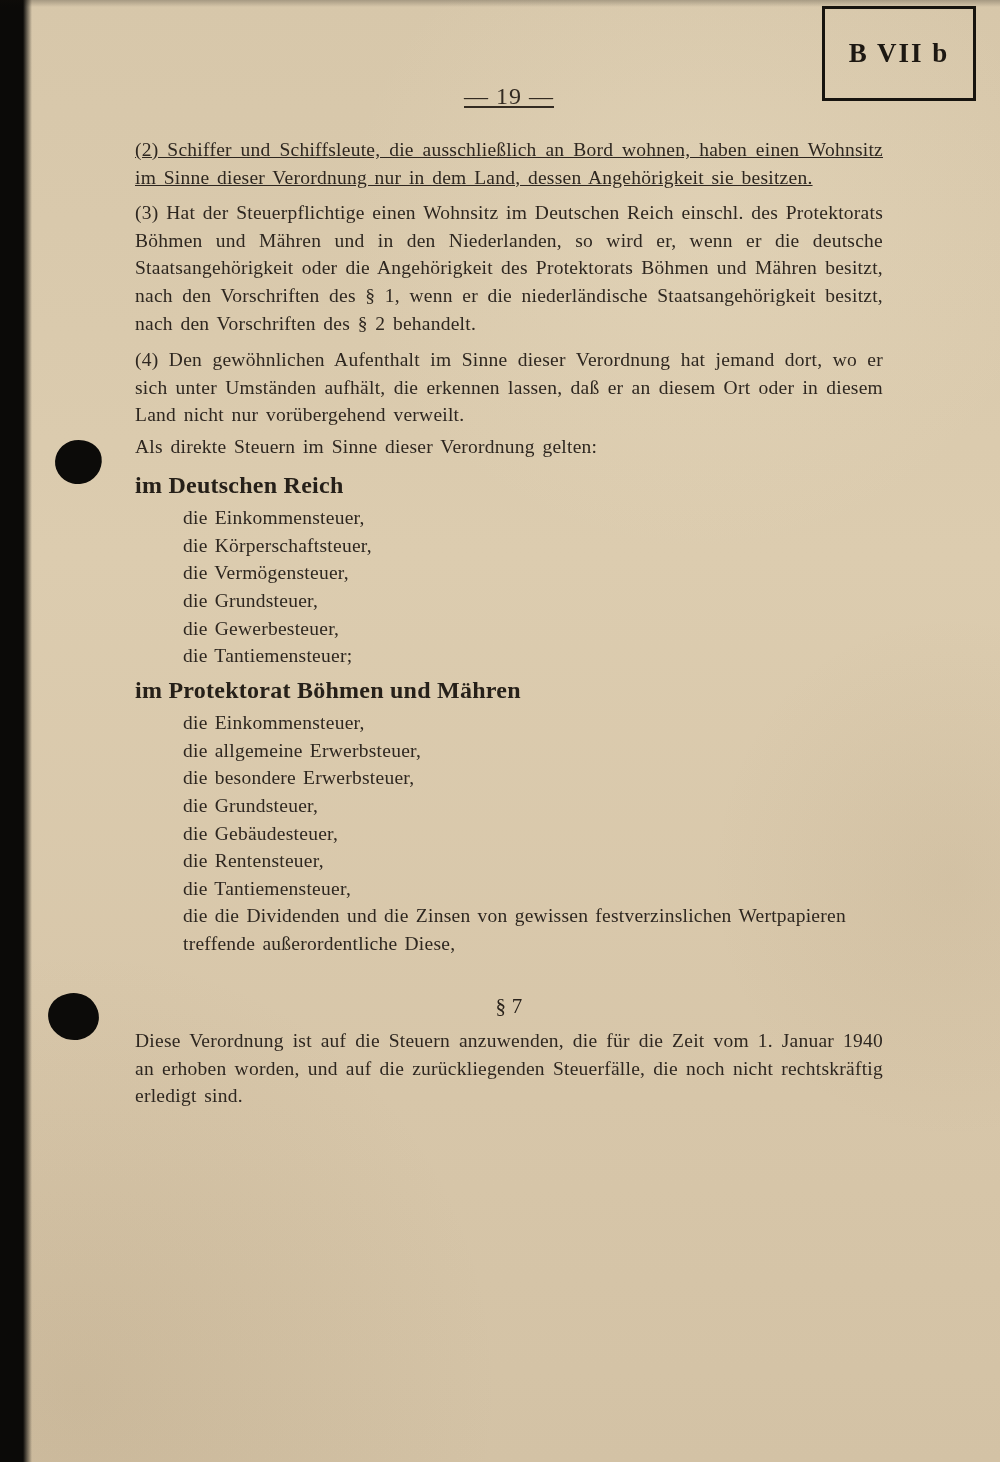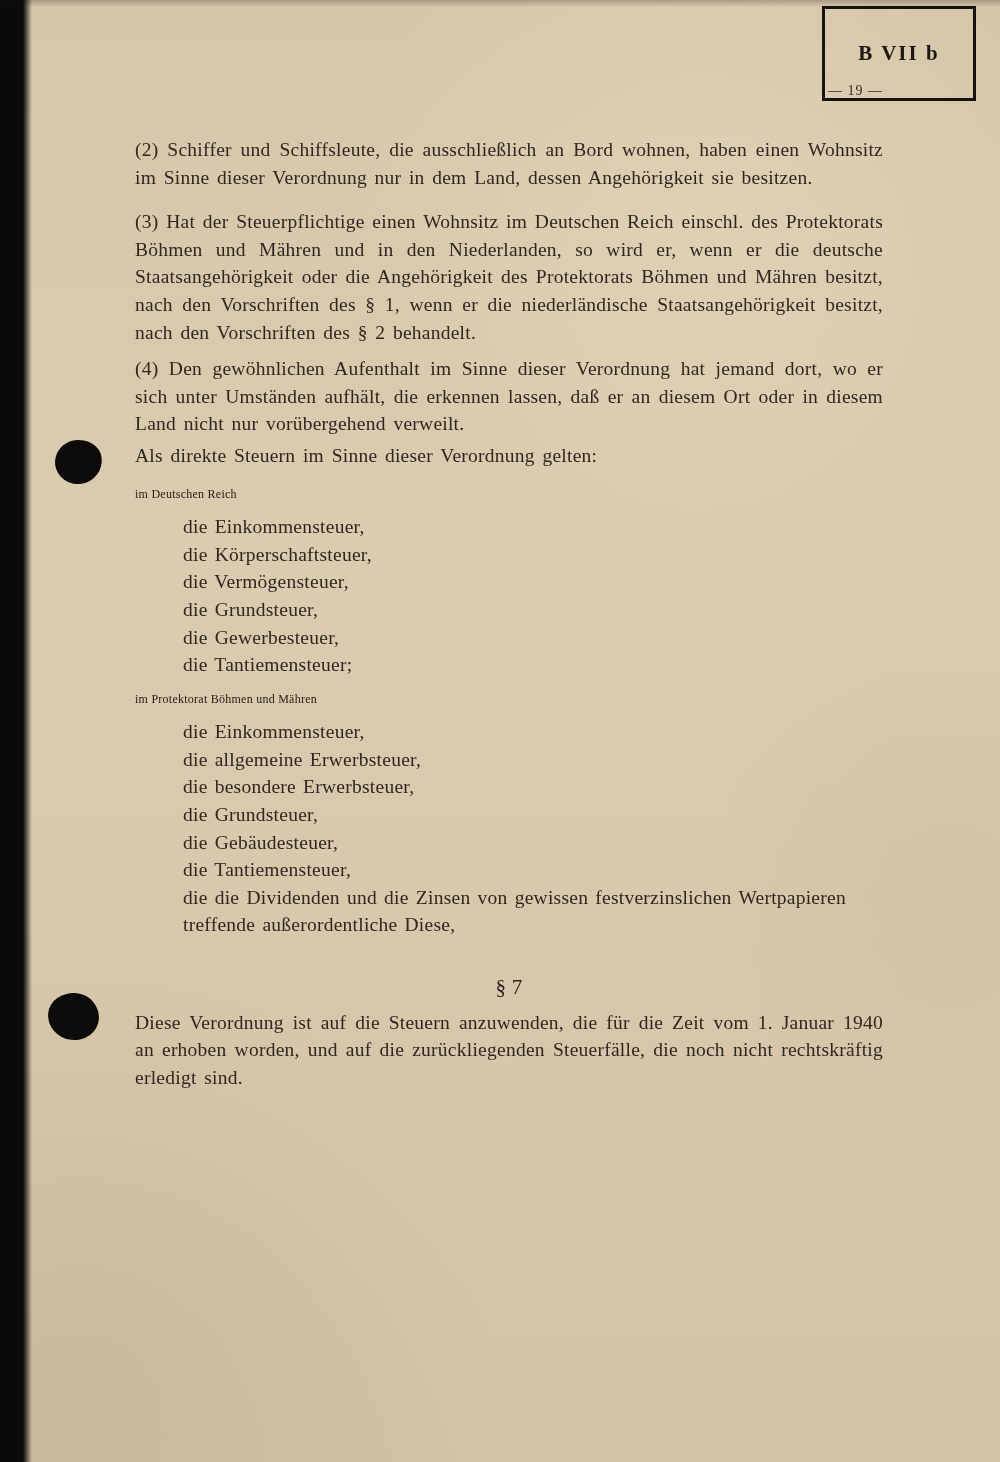--- a/index.html
+++ b/index.html
@@ -23,40 +23,40 @@
   }
   .top-shade {
     position:absolute; left:0; top:0; width:100%; height:7px;
     background:linear-gradient(to bottom, rgba(20,17,12,0.25), rgba(20,17,12,0));
   }
   .stamp-box {
     position:absolute; top:6px; right:24px; width:154px; height:95px;
     border:3px solid #17140f;
     display:flex; align-items:center; justify-content:center;
   }
-  .stamp-box span { font-size:21px; font-weight:bold; letter-spacing:2px; color:#1d1812; }
+  .stamp-box span { font-size:27px; font-weight:bold; letter-spacing:2px; color:#1d1812; }
   .page-number {
     position:absolute; top:83px; left:135px; width:748px;
-    text-align:right; font-size:14px; letter-spacing:1px; color:#332b22;
+    text-align:center; font-size:24px; letter-spacing:1px; color:#332b22;text-decoration:underline;
   }
   .hole { position:absolute; background:#0c0b09; }
   .hole-1 { left:55px; top:440px; width:47px; height:44px;
     border-radius:48% 52% 50% 50% / 50% 46% 54% 50%; transform:rotate(-8deg); }
   .hole-2 { left:48px; top:993px; width:51px; height:47px;
     border-radius:52% 48% 50% 50% / 48% 52% 48% 52%; transform:rotate(6deg); }
   .text-block {
     position:absolute; left:135px; top:136px; width:748px;
     font-size:19.5px; line-height:27.6px; letter-spacing:0.25px;
   }
   .para { text-align:justify; word-spacing:2.5px; }
-  .p2 { margin-bottom:17px; }
+  .p2 { margin-bottom:8px;text-decoration:underline; }
   .p3 { margin-bottom:9px; }
   .p4 { margin-bottom:4px; }
   .p4b { margin-bottom:11px; }
-  .heading { font-weight:normal; font-size:12px; margin:7px 0 5px; color:#262019; }
+  .heading { font-weight:bold; font-size:24px; margin:7px 0 5px; color:#262019; }
   .tax-list { padding-left:48px; margin-bottom:5px; }
   .tax-item { text-align:left; word-spacing:2px; }
   .sec-heading { text-align:center; font-size:21px; margin:35px 0 7px; color:#29221b; }
   .sec-text { text-align:justify; word-spacing:2.5px; }
 </style>
 </head>
 <body>
 
 <div class="page">
   <div class="edge-strip"></div>
@@ -87,20 +87,21 @@
       <div class="tax-item">die Tantiemensteuer;</div>
     </div>
 
     <div class="heading">im Protektorat Böhmen und Mähren</div>
     <div class="tax-list">
       <div class="tax-item">die Einkommensteuer,</div>
       <div class="tax-item">die allgemeine Erwerbsteuer,</div>
       <div class="tax-item">die besondere Erwerbsteuer,</div>
       <div class="tax-item">die Grundsteuer,</div>
       <div class="tax-item">die Gebäudesteuer,</div>
+      <div class="tax-item">die Rentensteuer,</div>
       <div class="tax-item">die Tantiemensteuer,</div>
       <div class="tax-item">die die Dividenden und die Zinsen von gewissen festverzinslichen Wertpapieren treffende außerordentliche Diese,</div>
     </div>
 
     <div class="sec-heading">§ 7</div>
     <p class="para sec-text">Diese Verordnung ist auf die Steuern anzuwenden, die für die Zeit vom 1. Januar 1940 an erhoben worden, und auf die zurückliegenden Steuerfälle, die noch nicht rechtskräftig erledigt sind.</p>
   </div>
 </div>
 
 </body></html>

